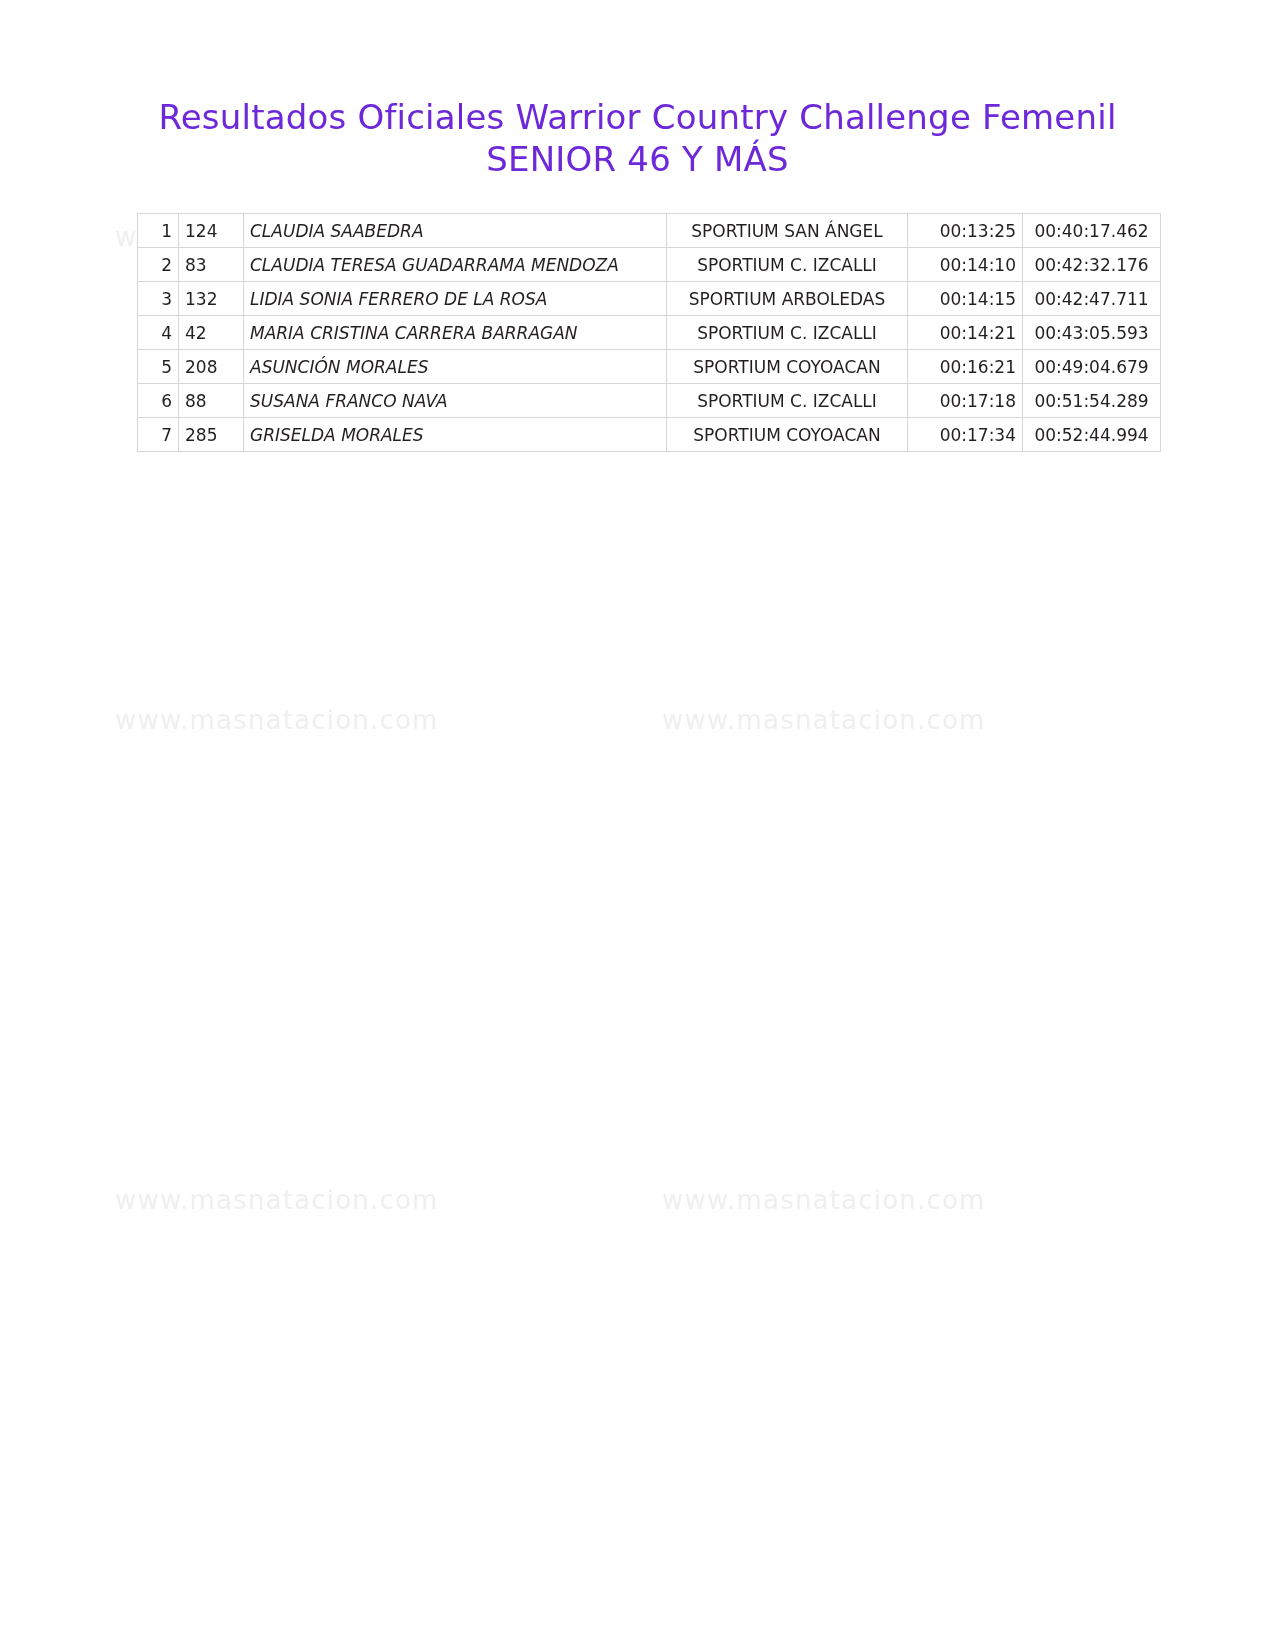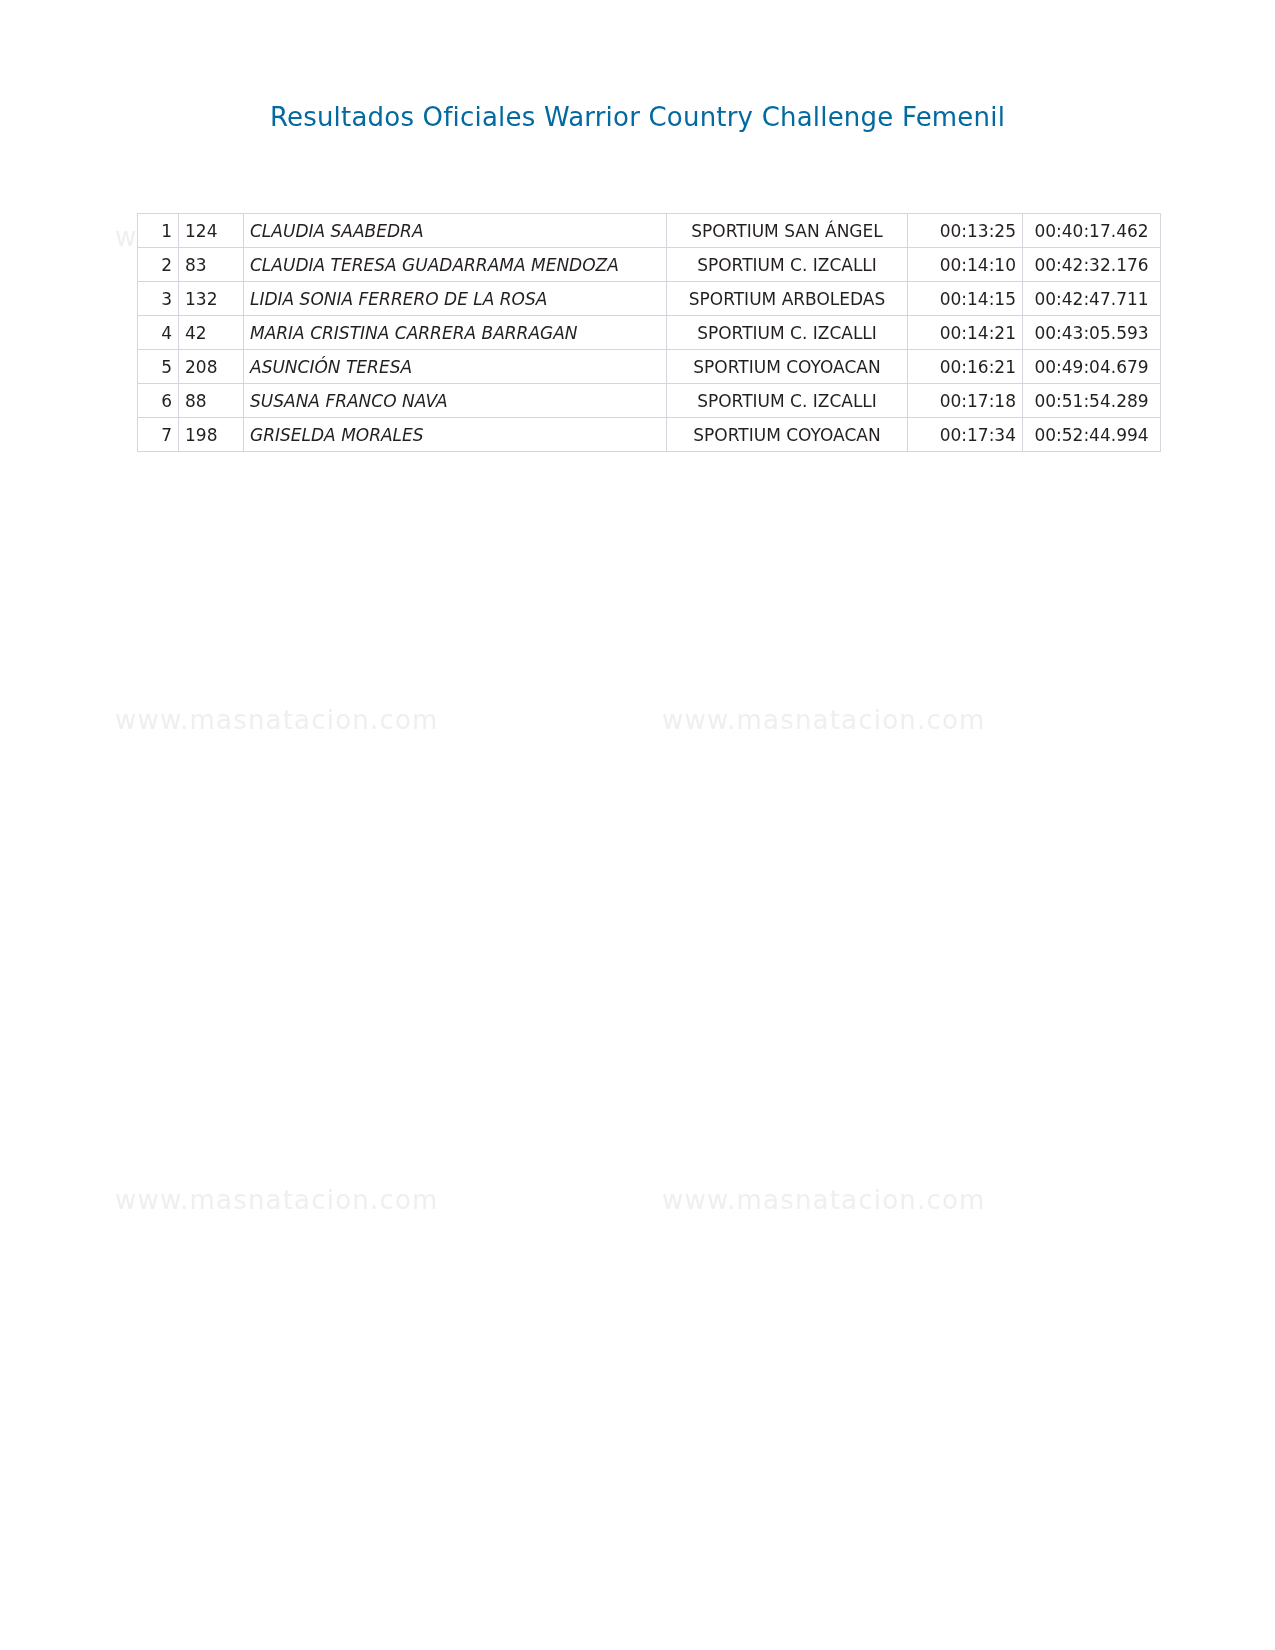--- a/index.html
+++ b/index.html
@@ -25,25 +25,25 @@
   
   .title-block {
     position: absolute;
     top: 96px;
     left: 0;
     width: 1275px;
     text-align: center;
   }
   .title-line {
     font-family: "DejaVu Sans", sans-serif;
-    font-size: 26px;
+    font-size: 34px;
     font-weight: 400;
     line-height: 42px;
     letter-spacing: 0.2px;
-    color: #0369a1;
+    color: #6d28d9;
     white-space: nowrap;
   }
 
   
   .wm {
     position: absolute;
     font-family: "DejaVu Sans", sans-serif;
     font-size: 26px;
     letter-spacing: 1.2px;
     color: #f0eef0;
@@ -115,20 +115,21 @@
 
   <div class="wm" style="left:115px; top:222px;">www.masnatacion.com</div>
   <div class="wm" style="left:662px; top:222px;">www.masnatacion.com</div>
   <div class="wm" style="left:115px; top:705px;">www.masnatacion.com</div>
   <div class="wm" style="left:662px; top:705px;">www.masnatacion.com</div>
   <div class="wm" style="left:115px; top:1185px;">www.masnatacion.com</div>
   <div class="wm" style="left:662px; top:1185px;">www.masnatacion.com</div>
 
   <div class="title-block">
     <div class="title-line">Resultados Oficiales Warrior Country Challenge Femenil</div>
+    <div class="title-line">SENIOR 46 Y MÁS</div>
   </div>
 
   <div class="table-wrap">
     <table class="results">
       <tbody>
 
         <tr>
           <td class="c-pos">1</td>
           <td class="c-num">124</td>
           <td class="c-name">CLAUDIA SAABEDRA</td>
@@ -160,38 +161,38 @@
           <td class="c-num">42</td>
           <td class="c-name">MARIA CRISTINA CARRERA BARRAGAN</td>
           <td class="c-club">SPORTIUM C. IZCALLI</td>
           <td class="c-split">00:14:21</td>
           <td class="c-time">00:43:05.593</td>
         </tr>
 
         <tr>
           <td class="c-pos">5</td>
           <td class="c-num">208</td>
-          <td class="c-name">ASUNCIÓN TERESA</td>
+          <td class="c-name">ASUNCIÓN MORALES</td>
           <td class="c-club">SPORTIUM COYOACAN</td>
           <td class="c-split">00:16:21</td>
           <td class="c-time">00:49:04.679</td>
         </tr>
 
         <tr>
           <td class="c-pos">6</td>
           <td class="c-num">88</td>
           <td class="c-name">SUSANA FRANCO NAVA</td>
           <td class="c-club">SPORTIUM C. IZCALLI</td>
           <td class="c-split">00:17:18</td>
           <td class="c-time">00:51:54.289</td>
         </tr>
 
         <tr>
           <td class="c-pos">7</td>
-          <td class="c-num">198</td>
+          <td class="c-num">285</td>
           <td class="c-name">GRISELDA MORALES</td>
           <td class="c-club">SPORTIUM COYOACAN</td>
           <td class="c-split">00:17:34</td>
           <td class="c-time">00:52:44.994</td>
         </tr>
 
       </tbody>
     </table>
   </div>
 

